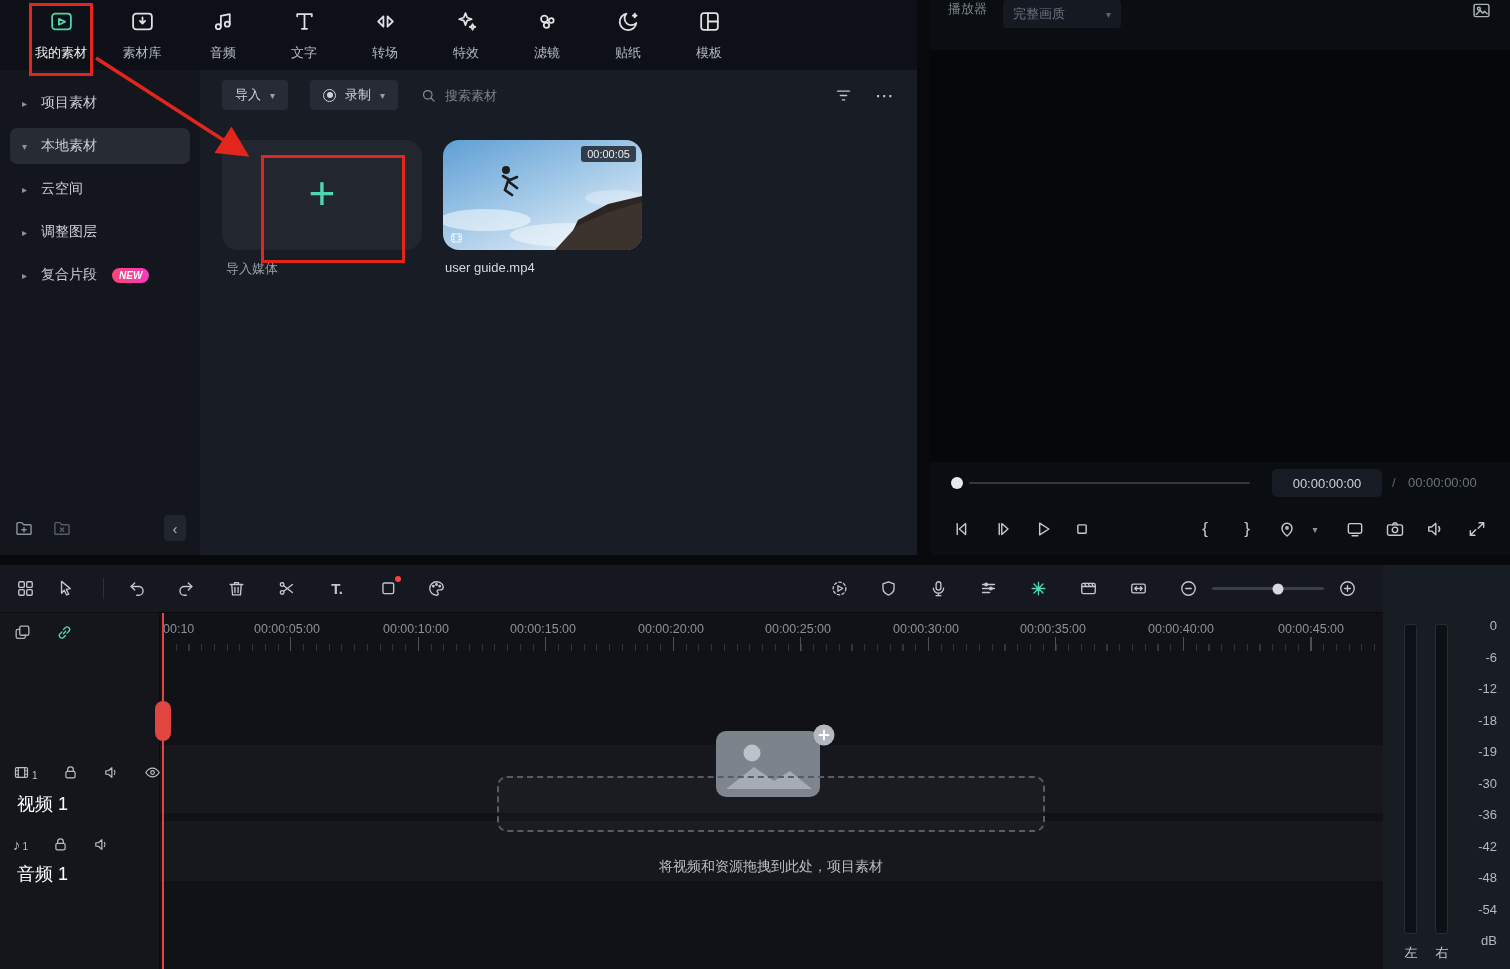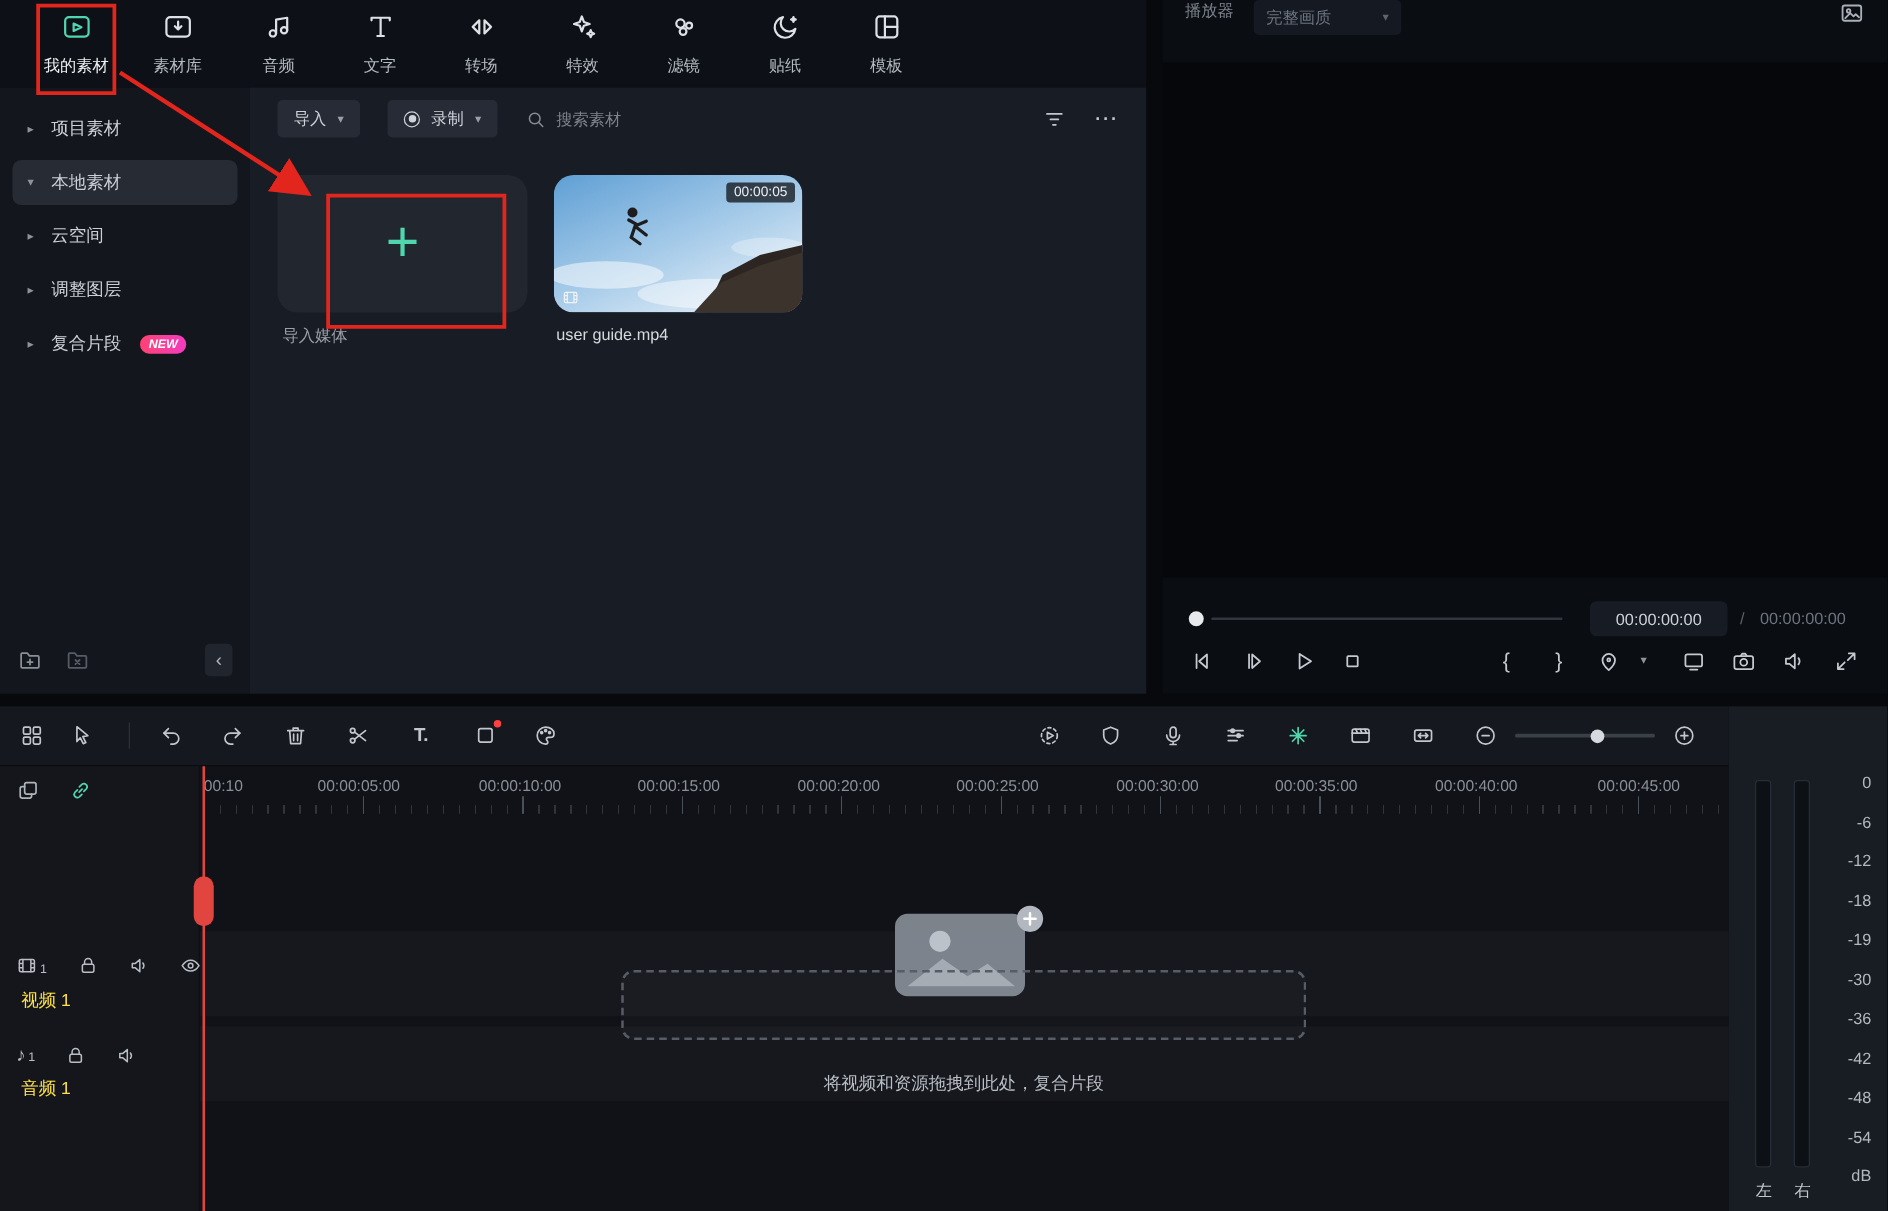--- a/index.html
+++ b/index.html
@@ -70,21 +70,21 @@
   
   .player { position:absolute; left:930px; top:0; width:580px; height:555px; background:#0a0d12; }
   .player-header { height:50px; display:flex; align-items:flex-start; padding:0 18px; gap:16px; }
   .player-title { font-size:13px; color:#7b828b; }
   .quality-select { width:118px; height:28px; background:#141922; border-radius:4px; display:flex;
     align-items:center; justify-content:space-between; padding:0 10px; color:#6d747e; font-size:13px; cursor:pointer; }
   .quality-select .chev { font-size:10px; color:#5d646d; }
   .fit-icon { margin-left:auto; color:#aab0b8; cursor:pointer; }
   .fit-icon svg { width:21px; height:21px; }
   .preview { position:absolute; left:0; top:50px; width:100%; height:412px; background:#05070b; }
-  .seek-row { position:absolute; left:0; top:469px; width:100%; height:30px;margin-top:12px; }
+  .seek-row { position:absolute; left:0; top:469px; width:100%; height:30px; }
   .seek-knob { position:absolute; left:21px; top:8px; width:12px; height:12px; border-radius:50%; background:#e7e9ec; cursor:pointer; }
   .seek-track { position:absolute; left:39px; top:13px; width:281px; height:2px; background:#32373f; border-radius:1px; cursor:pointer; }
   .time-current { position:absolute; left:342px; top:0; width:110px; height:28px; background:#171c24; border-radius:5px;
     display:flex; align-items:center; justify-content:center; font-size:13px; color:#ced2d8; }
   .time-sep { position:absolute; left:462px; top:6px; color:#5d646d; font-size:13px; }
   .time-total { position:absolute; left:478px; top:6px; font-size:13px; color:#6d747e; }
   .transport { position:absolute; left:0; top:507px; width:100%; height:44px; }
   .pt { position:absolute; top:50%; transform:translate(-50%,-50%); color:#c6cad0; display:flex;
     align-items:center; justify-content:center; cursor:pointer; }
   .pt svg { width:20px; height:20px; }
@@ -112,21 +112,21 @@
   .th-top .link { color:#4fd6ae; }
   .track-head { position:absolute; left:0; width:100%; }
   .th-video { top:132px; height:68px; }
   .th-audio { top:208px; height:60px; }
   .th-icons { position:absolute; left:13px; display:flex; gap:24px; align-items:center; color:#b9bec5; }
   .th-video .th-icons { top:19px; } .th-audio .th-icons { top:15px; }
   .th-icons svg { width:17px; height:17px; }
   .tr-type { display:flex; align-items:flex-end; gap:2px; }
   .track-num { font-size:10px; color:#b9bec5; }
   .note-glyph { font-size:15px; line-height:1; }
-  .track-label { position:absolute; left:17px; font-size:14px; color:#fde047; }
+  .track-label { position:absolute; left:17px; font-size:18px; color:#ffffff; }
   .th-video .track-label { top:47px; } .th-audio .track-label { top:41px; }
 
   .tracks { position:absolute; left:160px; top:0; width:1223px; height:100%; }
   .lane { position:absolute; left:0; width:100%; background:#16181e; }
   .lane-video { top:132px; height:68px; }
   .lane-audio { top:208px; height:60px; }
   .ruler { position:absolute; left:0; top:0; width:100%; height:38px; cursor:pointer; }
   .ruler-ticks { position:absolute; left:3px; right:0; bottom:0; height:14px;
     background-image:
       repeating-linear-gradient(to right, #4a5058 0 1px, transparent 1px 127.5px),
@@ -644,21 +644,21 @@
       <div class="dz-placeholder">
         <svg viewBox="0 0 120 78" width="120" height="78">
           <rect x="0" y="8" width="104" height="66" rx="10" fill="#868d96" opacity="0.92"></rect>
           <circle cx="36" cy="30" r="8.5" fill="#c0c5cc" opacity="0.95"></circle>
           <path d="M10 66L38 44l20 14 16-10 22 18z" fill="#a7adb5" opacity="0.95"></path>
           <circle cx="108" cy="12" r="10.5" fill="#b3b8c0"></circle>
           <path d="M108 7.5v9M103.5 12h9" stroke="#ffffff" stroke-width="2" stroke-linecap="round" fill="none"></path>
         </svg>
       </div>
       <div class="dropzone"></div>
-      <div class="dz-text">将视频和资源拖拽到此处，复合片段</div>
+      <div class="dz-text">将视频和资源拖拽到此处，项目素材</div>
 
       <div class="playhead">
         <span class="ph-handle"></span>
       </div>
     </div>
   </section>
 
   <aside class="meter">
     <div class="meter-body">
       <span class="m-bar l"></span>

